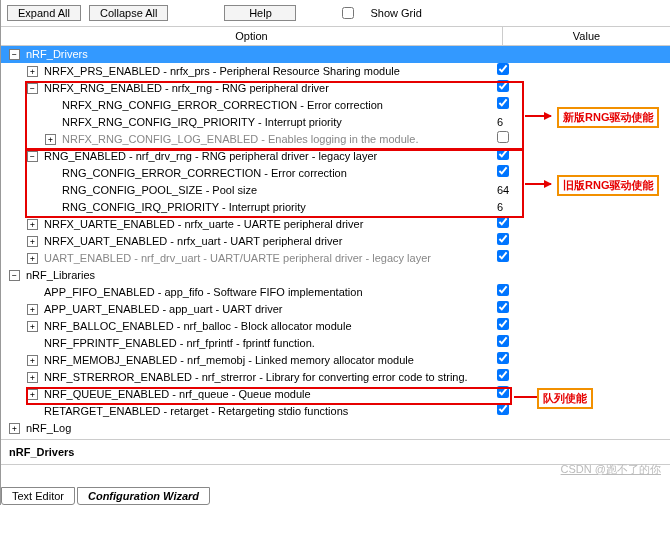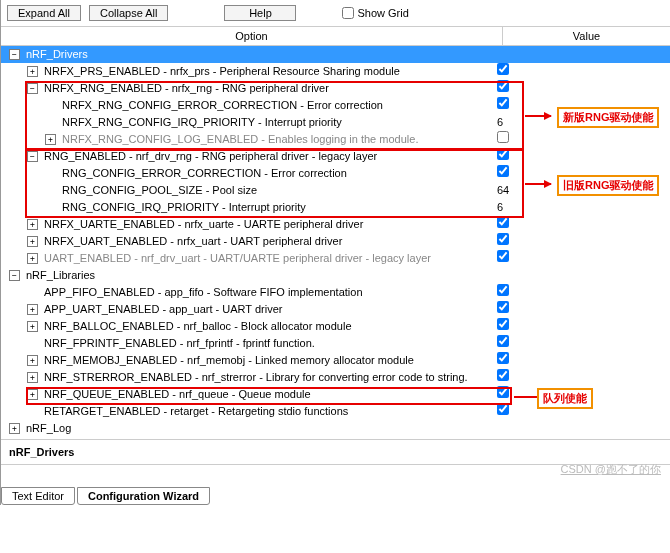--- a/index.html
+++ b/index.html
@@ -1,18 +1,18 @@
 <!DOCTYPE html>
 <html><head>
 <meta charset="utf-8">
 <style>
   body { margin:0; font-family:"Segoe UI",Tahoma,Arial,sans-serif; font-size:11px; color:#000; background:#fff; width:670px; border-left:1px solid #999; position:relative;}
   .toolbar { display:flex; align-items:center; padding:4px 6px; gap:8px; border-bottom:1px solid #ccc;}
   .tbtn { border:1px solid #888; background:#f4f4f4; padding:1px 10px; font-size:11px; min-width:72px; text-align:center; cursor:pointer;}
-  .showgrid { display:flex; align-items:center; gap:0; margin-left:6px;}
+  .showgrid { display:flex; align-items:center; gap:13px; margin-left:6px;}
   .showgrid input{width:12px;height:12px;}
   .columns { display:flex; border-bottom:1px solid #ccc;text-align:center;}
   .col-head { padding:3px 6px; border-right:1px solid #ccc;}
   .opt-col{width:489px;}
   .val-col{flex:1;}
   .tree { position:relative;}
   .row { display:flex; align-items:center; height:17px; line-height:17px; white-space:nowrap;}
   .row .label{ padding-left:2px;}
   .row.sel { background:#3399ff; color:#fff;}
   .row.gray{color:#888;}
@@ -21,21 +21,21 @@
   .toggle.hidden{visibility:hidden;}
   .valcell{position:absolute;left:496px;width:40px;text-align:left;}
   .ck{width:12px;height:12px;margin:0;}
   .boxA{position:absolute;border:2px solid #e60000;pointer-events:none;box-sizing:border-box;}
   .annot{position:absolute;border:2px solid #f29000;padding:1px 4px;font-size:11px;color:#e60000;font-weight:bold;background:#fff;}
   .arrow{position:absolute;height:2px;background:#e60000;}
   .arrow:after{content:"";position:absolute;right:-1px;top:-3px;border-left:8px solid #e60000;border-top:4px solid transparent;border-bottom:4px solid transparent;}
   .footer-sel{padding:6px 8px;font-weight:bold;border-top:1px solid #ccc;border-bottom:1px solid #ccc;margin-top:2px;}
   .tabs{display:flex;margin-top:22px;}
   .tab{border:1px solid #888;border-top-left-radius:0;border-top-right-radius:0;border-bottom-left-radius:3px;border-bottom-right-radius:3px;padding:2px 10px;font-size:11px;background:#fff;margin-right:2px;}
-  .tab.active{font-weight:bold;}
+  .tab.active{font-weight:bold;font-style:italic;}
   .watermark{position:absolute;right:10px;bottom:28px;color:#bbb;font-size:11px;text-decoration:underline;}
 </style>
 </head>
 <body>
 
 <div class="toolbar">
   <button class="tbtn">Expand All</button>
   <button class="tbtn">Collapse All</button>
   <span style="flex:0 0 40px"></span>
   <button class="tbtn">Help</button>

